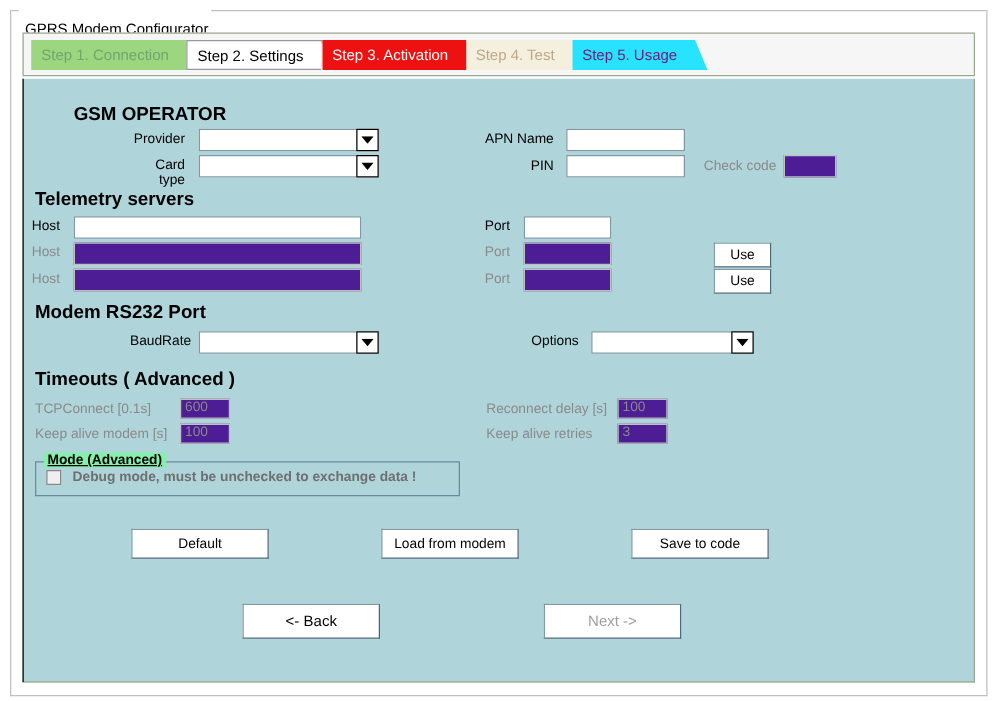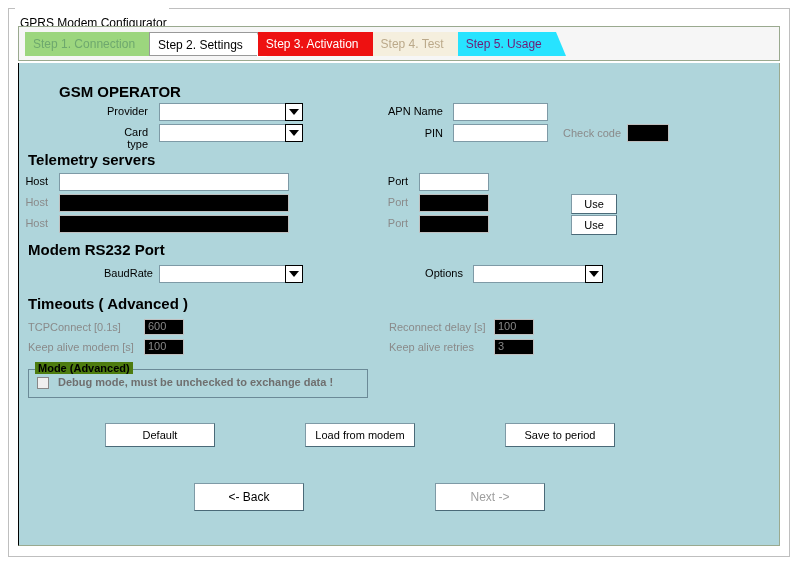--- a/index.html
+++ b/index.html
@@ -99,21 +99,21 @@
   .lbl { text-align:right; padding-right:6px; }
   .lbl-dim { color:#8a8a8a; }
 
   .combo, .txt {
     background:#fff;
     border:1px solid #7e9aa6;
     height:18px;
     padding:0;
     position:relative;
   }
-  .txt-dis { background:#000000; border:1px solid #bfbfbf; color:#888; padding-left:3px;}
+  .txt-dis { background:#4c1d95; border:1px solid #bfbfbf; color:#888; padding-left:3px;}
   .combo-arrow {
     position:absolute; right:-1px; top:-1px;
     width:18px; height:18px;
     background:#fff; border:1px solid #000;
     display:flex; align-items:center; justify-content:center;
   }
   .combo-arrow svg { width:10px; height:6px; }
 
   .btn {
     background:#fff;
@@ -131,22 +131,22 @@
   .btn-big.disabled { color:#9e9e9e; }
 
   .mode-box {
     border:1px solid #6b8a97; padding:6px 8px 8px 8px;
     margin-top:6px;
     width:340px;
     position:relative;
   }
   .mode-box .legend {
     position:absolute; top:-8px; left:6px;
-    background:#4d7c0f; padding:0 3px;
-    font-weight:bold; font-size:11px;
+    background:#86efac; padding:0 3px;
+    font-weight:bold; font-size:11px;text-decoration:underline;
   }
   .chk {
     display:inline-block; width:12px; height:12px;
     background:#efefef; border:1px solid #888;
     margin-right:6px; vertical-align:middle;
   }
 
   .abs { position:absolute; }
 </style>
 </head>
@@ -242,19 +242,19 @@
     <div class="txt-dis abs" style="left:475px; top:276px; width:40px; height:16px;">3</div>
 
     <div class="mode-box abs" style="left:9px; top:300px;">
       <div class="legend">Mode (Advanced)</div>
       <span class="chk"></span>
       <span style="font-weight:bold;color:#6f6f6f;">Debug mode, must be unchecked to exchange data !</span>
     </div>
 
     <div class="btn btn-med abs" style="left:86px; top:360px;">Default</div>
     <div class="btn btn-med abs" style="left:286px; top:360px;">Load from modem</div>
-    <div class="btn btn-med abs" style="left:486px; top:360px;">Save to period</div>
+    <div class="btn btn-med abs" style="left:486px; top:360px;">Save to code</div>
 
     <div class="btn btn-big abs" style="left:175px; top:420px;">&lt;- Back</div>
     <div class="btn btn-big disabled abs" style="left:416px; top:420px;">Next -&gt;</div>
 
   </div>
 </div>
 
 </body></html>

